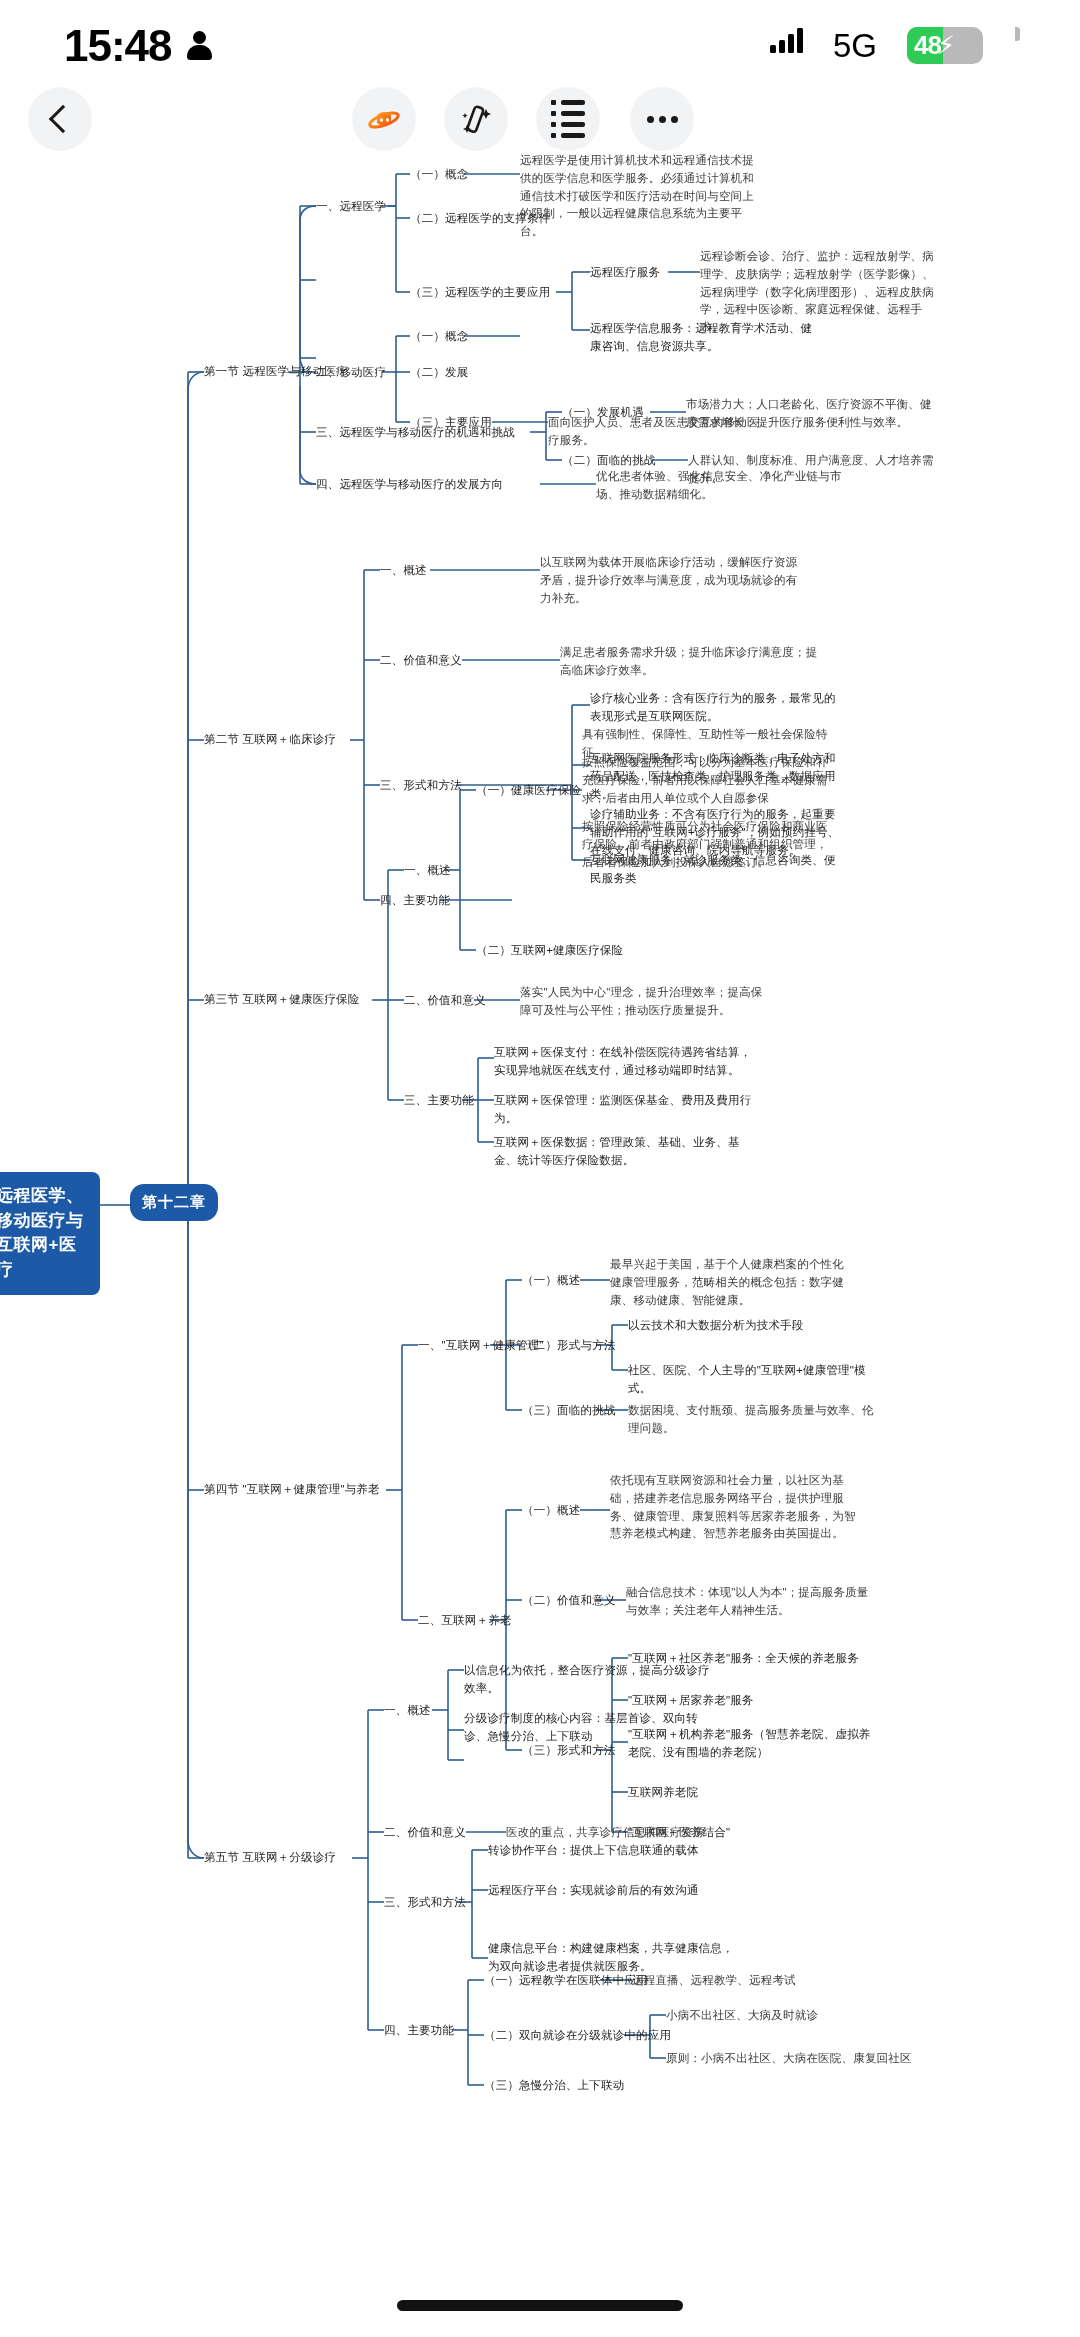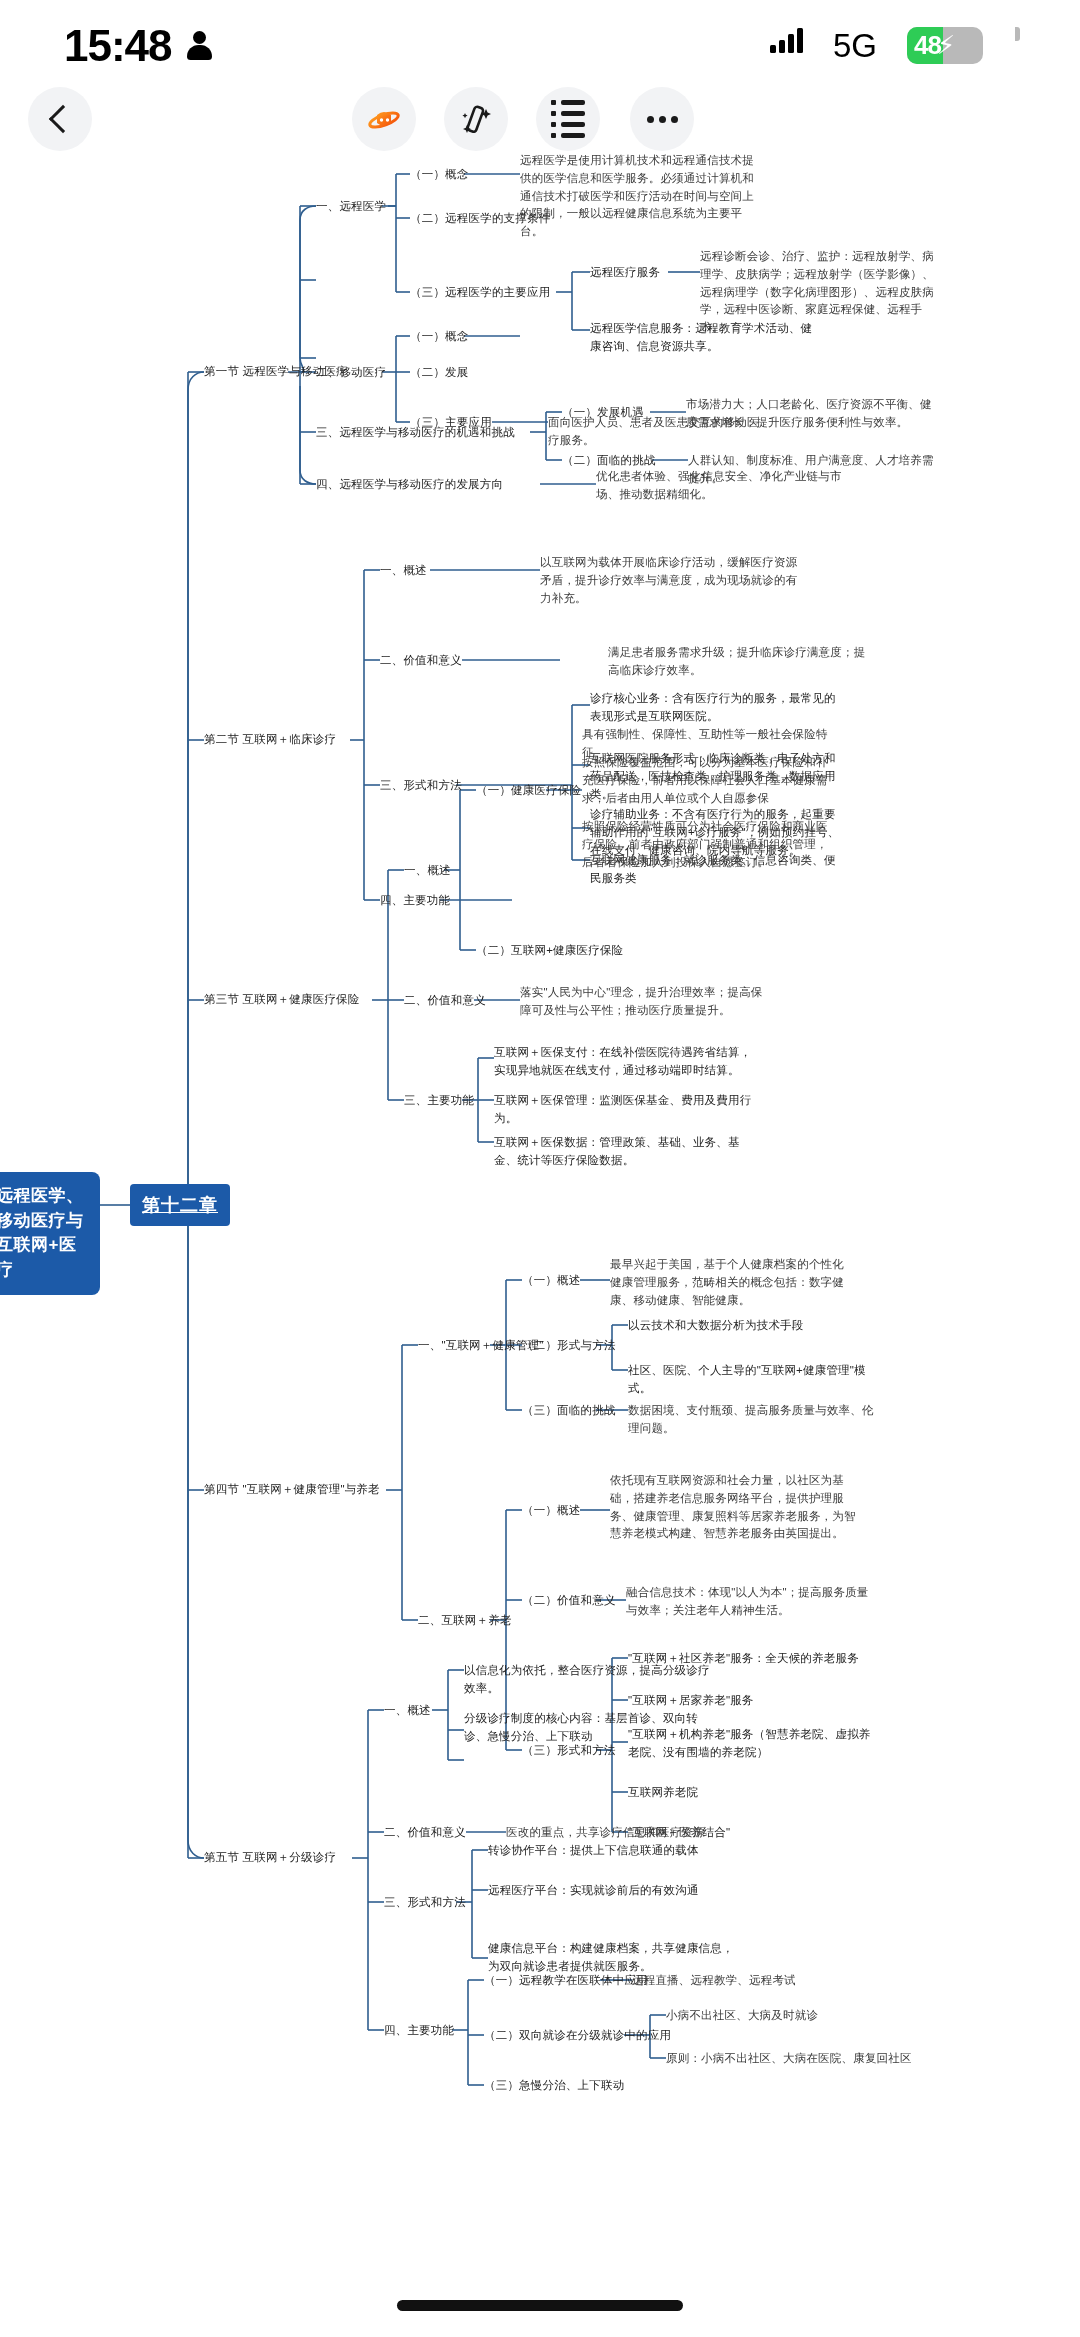--- a/index.html
+++ b/index.html
@@ -70,22 +70,22 @@
   .node.desc { color:#3a3a3a; }
   .root-node {
     position:absolute;
     background:#1c5aa8; color:#fff; font-weight:bold;
     border-radius:8px; padding:12px 14px;
     font-size:17px; line-height:1.45; letter-spacing:0.5px;
   }
   .chapter-node {
     position:absolute;
     background:#1c5aa8; color:#fff; font-weight:bold;
-    border-radius:4px; padding:9px 12px;
-    font-size:18px; letter-spacing:1px;text-decoration:underline;
+    border-radius:14px; padding:9px 12px;
+    font-size:15px; letter-spacing:1px;
   }
   .home-indicator {
     position:absolute; bottom:26px; left:50%; transform:translateX(-50%);
     width:286px; height:11px; border-radius:6px; background:#111;
   }
 </style>
 </head>
 <body>
 
 <div id="status-bar">
@@ -356,21 +356,21 @@
   <div class="node lbl" style="left:562px; top:292px;">（二）面临的挑战</div>
   <div class="node desc" style="left:688px; top:292px; width:250px;">人群认知、制度标准、用户满意度、人才培养需提升。</div>
 
   <div class="node lbl" style="left:316px; top:316px;">四、远程医学与移动医疗的发展方向</div>
   <div class="node desc" style="left:596px; top:308px; width:250px;">优化患者体验、强化信息安全、净化产业链与市场、推动数据精细化。</div>
 
   <div class="node lbl" style="left:204px; top:571px;">第二节 互联网＋临床诊疗</div>
   <div class="node lbl" style="left:380px; top:402px;">一、概述</div>
   <div class="node desc" style="left:540px; top:394px; width:260px;">以互联网为载体开展临床诊疗活动，缓解医疗资源矛盾，提升诊疗效率与满意度，成为现场就诊的有力补充。</div>
   <div class="node lbl" style="left:380px; top:492px;">二、价值和意义</div>
-  <div class="node desc" style="left:560px; top:484px; width:262px;margin-left:48px;">满足患者服务需求升级；提升临床诊疗满意度；提高临床诊疗效率。</div>
+  <div class="node desc" style="left:560px; top:484px; width:262px;">满足患者服务需求升级；提升临床诊疗满意度；提高临床诊疗效率。</div>
   <div class="node lbl" style="left:380px; top:617px;">三、形式和方法</div>
   <div class="node lbl" style="left:590px; top:530px; width:254px;">诊疗核心业务：含有医疗行为的服务，最常见的表现形式是互联网医院。</div>
   <div class="node lbl" style="left:590px; top:590px; width:254px;">互联网医院服务形式：临床诊断类，电子处方和药品配送，医技检查类，护理服务类，数据应用类。</div>
   <div class="node lbl" style="left:590px; top:646px; width:254px;">诊疗辅助业务：不含有医疗行为的服务，起重要辅助作用的"互联网+诊疗服务"，例如预约挂号、在线支付、健康咨询、院内导航等服务。</div>
   <div class="node lbl" style="left:590px; top:692px; width:254px;">互联网健康服务：就诊服务类、信息咨询类、便民服务类</div>
   <div class="node lbl" style="left:380px; top:732px;">四、主要功能</div>
 
   <div class="node lbl" style="left:204px; top:831px;">第三节 互联网＋健康医疗保险</div>
   <div class="node lbl" style="left:404px; top:702px;">一、概述</div>
   <div class="node lbl" style="left:476px; top:622px;">（一）健康医疗保险</div>

